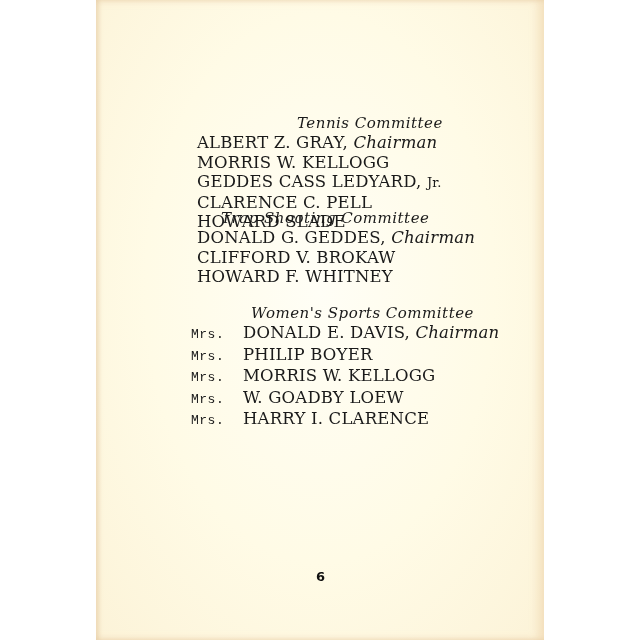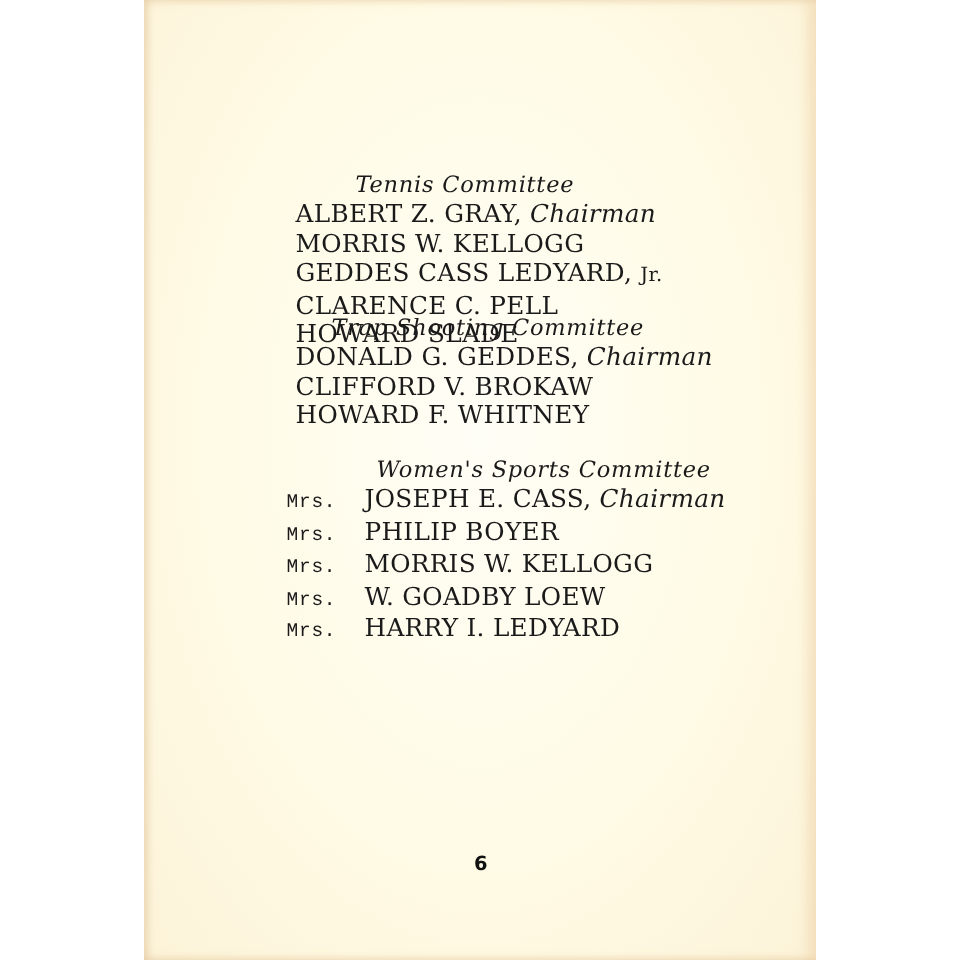--- a/index.html
+++ b/index.html
@@ -3,21 +3,21 @@
   <meta charset="utf-8">
   <style>
     html, body { margin:0; padding:0; }
     body { width:640px; height:640px; background:#ffffff; position:relative; overflow:hidden; }
     .page {
       position:absolute; left:96px; top:0; width:448px; height:640px;
       background: radial-gradient(ellipse at 50% 45%, #fffef6 0%, #fffbe6 55%, #fcf3d8 100%);
       box-shadow: inset 3px 0 4px rgba(210,170,120,0.35), inset -6px 0 8px rgba(230,190,140,0.35);
     }
     .block { position:absolute; left:197px; font-family:"DejaVu Serif", "Liberation Serif", serif; color:#1a1a1a; }
-    .heading { font-style:italic; font-size:15px; letter-spacing:0.5px; margin-left:40px; line-height:19px; white-space:nowrap; }
+    .heading { font-style:italic; font-size:15px; letter-spacing:0.5px; margin-left:100px; line-height:19px; white-space:nowrap; }
     .heading.med { margin-left:24px;font-style:italic; }
     .line { font-size:16.5px; line-height:19.5px; white-space:nowrap; letter-spacing:0.2px; }
     .line .it { font-style:italic; text-transform:none; }
     .sc { font-size:13px;margin-top:16px; }
     .pageno { position:absolute; top:569px; left:316px; font-family:"DejaVu Sans", sans-serif; font-weight:bold; font-size:13px; color:#111; }
     #women { left:191px; }
     #women .heading { margin-left:60px; }
     .mrs { display:inline-block; width:52px; font-size:13px; letter-spacing:0.5px;font-family:Liberation Mono, monospace; }
   </style>
 </head>
@@ -36,20 +36,20 @@
 
 <div class="block" id="trap" style="top:209px;">
   <div class="heading med">Trap Shooting Committee</div>
   <div class="line"><span>DONALD G. GEDDES,</span> <span class="it">Chairman</span></div>
   <div class="line">CLIFFORD V. BROKAW</div>
   <div class="line">HOWARD F. WHITNEY</div>
 </div>
 
 <div class="block" id="women" style="top:304px;">
   <div class="heading">Women's Sports Committee</div>
-  <div class="line"><span class="mrs">Mrs.</span><span>JOSEPH E. CASS,</span> <span class="it">Chairman</span></div>
+  <div class="line"><span class="mrs">Mrs.</span><span>DONALD E. DAVIS,</span> <span class="it">Chairman</span></div>
   <div class="line"><span class="mrs">Mrs.</span><span>PHILIP BOYER</span></div>
   <div class="line"><span class="mrs">Mrs.</span><span>MORRIS W. KELLOGG</span></div>
   <div class="line"><span class="mrs">Mrs.</span><span>W. GOADBY LOEW</span></div>
-  <div class="line"><span class="mrs">Mrs.</span><span>HARRY I. LEDYARD</span></div>
+  <div class="line"><span class="mrs">Mrs.</span><span>HARRY I. CLARENCE</span></div>
 </div>
 
 <div class="pageno">6</div>
 
 </body></html>

